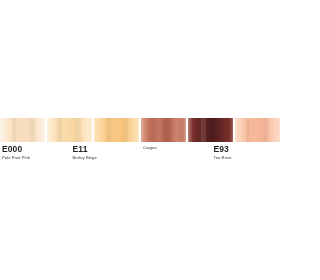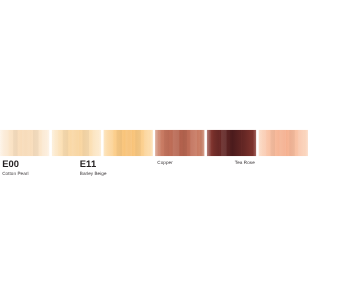--- a/index.html
+++ b/index.html
@@ -179,35 +179,36 @@
         <span style="left:63%;width:11%"></span>
         <span class="light" style="left:81%;width:13%"></span>
       </div>
       <div class="swatch-edge"></div>
     </div>
 
   </div>
 
   <div class="label-strip">
 
-
-    <div class="label-cell">
-      <div class="label-code">E00</div>
-      <div class="label-name">Cotton Pearl</div>
-    </div>
+    <div class="label-cell">
+      <div class="label-code">E000</div>
+      <div class="label-name">Pale Fruit Pink</div>
+    </div>
+
 
     <div class="label-cell">
       <div class="label-code">E11</div>
       <div class="label-name">Barley Beige</div>
     </div>
 
 
     <div class="label-cell">
       <div class="label-name">Copper</div>
     </div>
 
     <div class="label-cell">
+      <div class="label-code">E93</div>
       <div class="label-name">Tea Rose</div>
     </div>
 
   </div>
 
 </div>
 
 </body></html>

